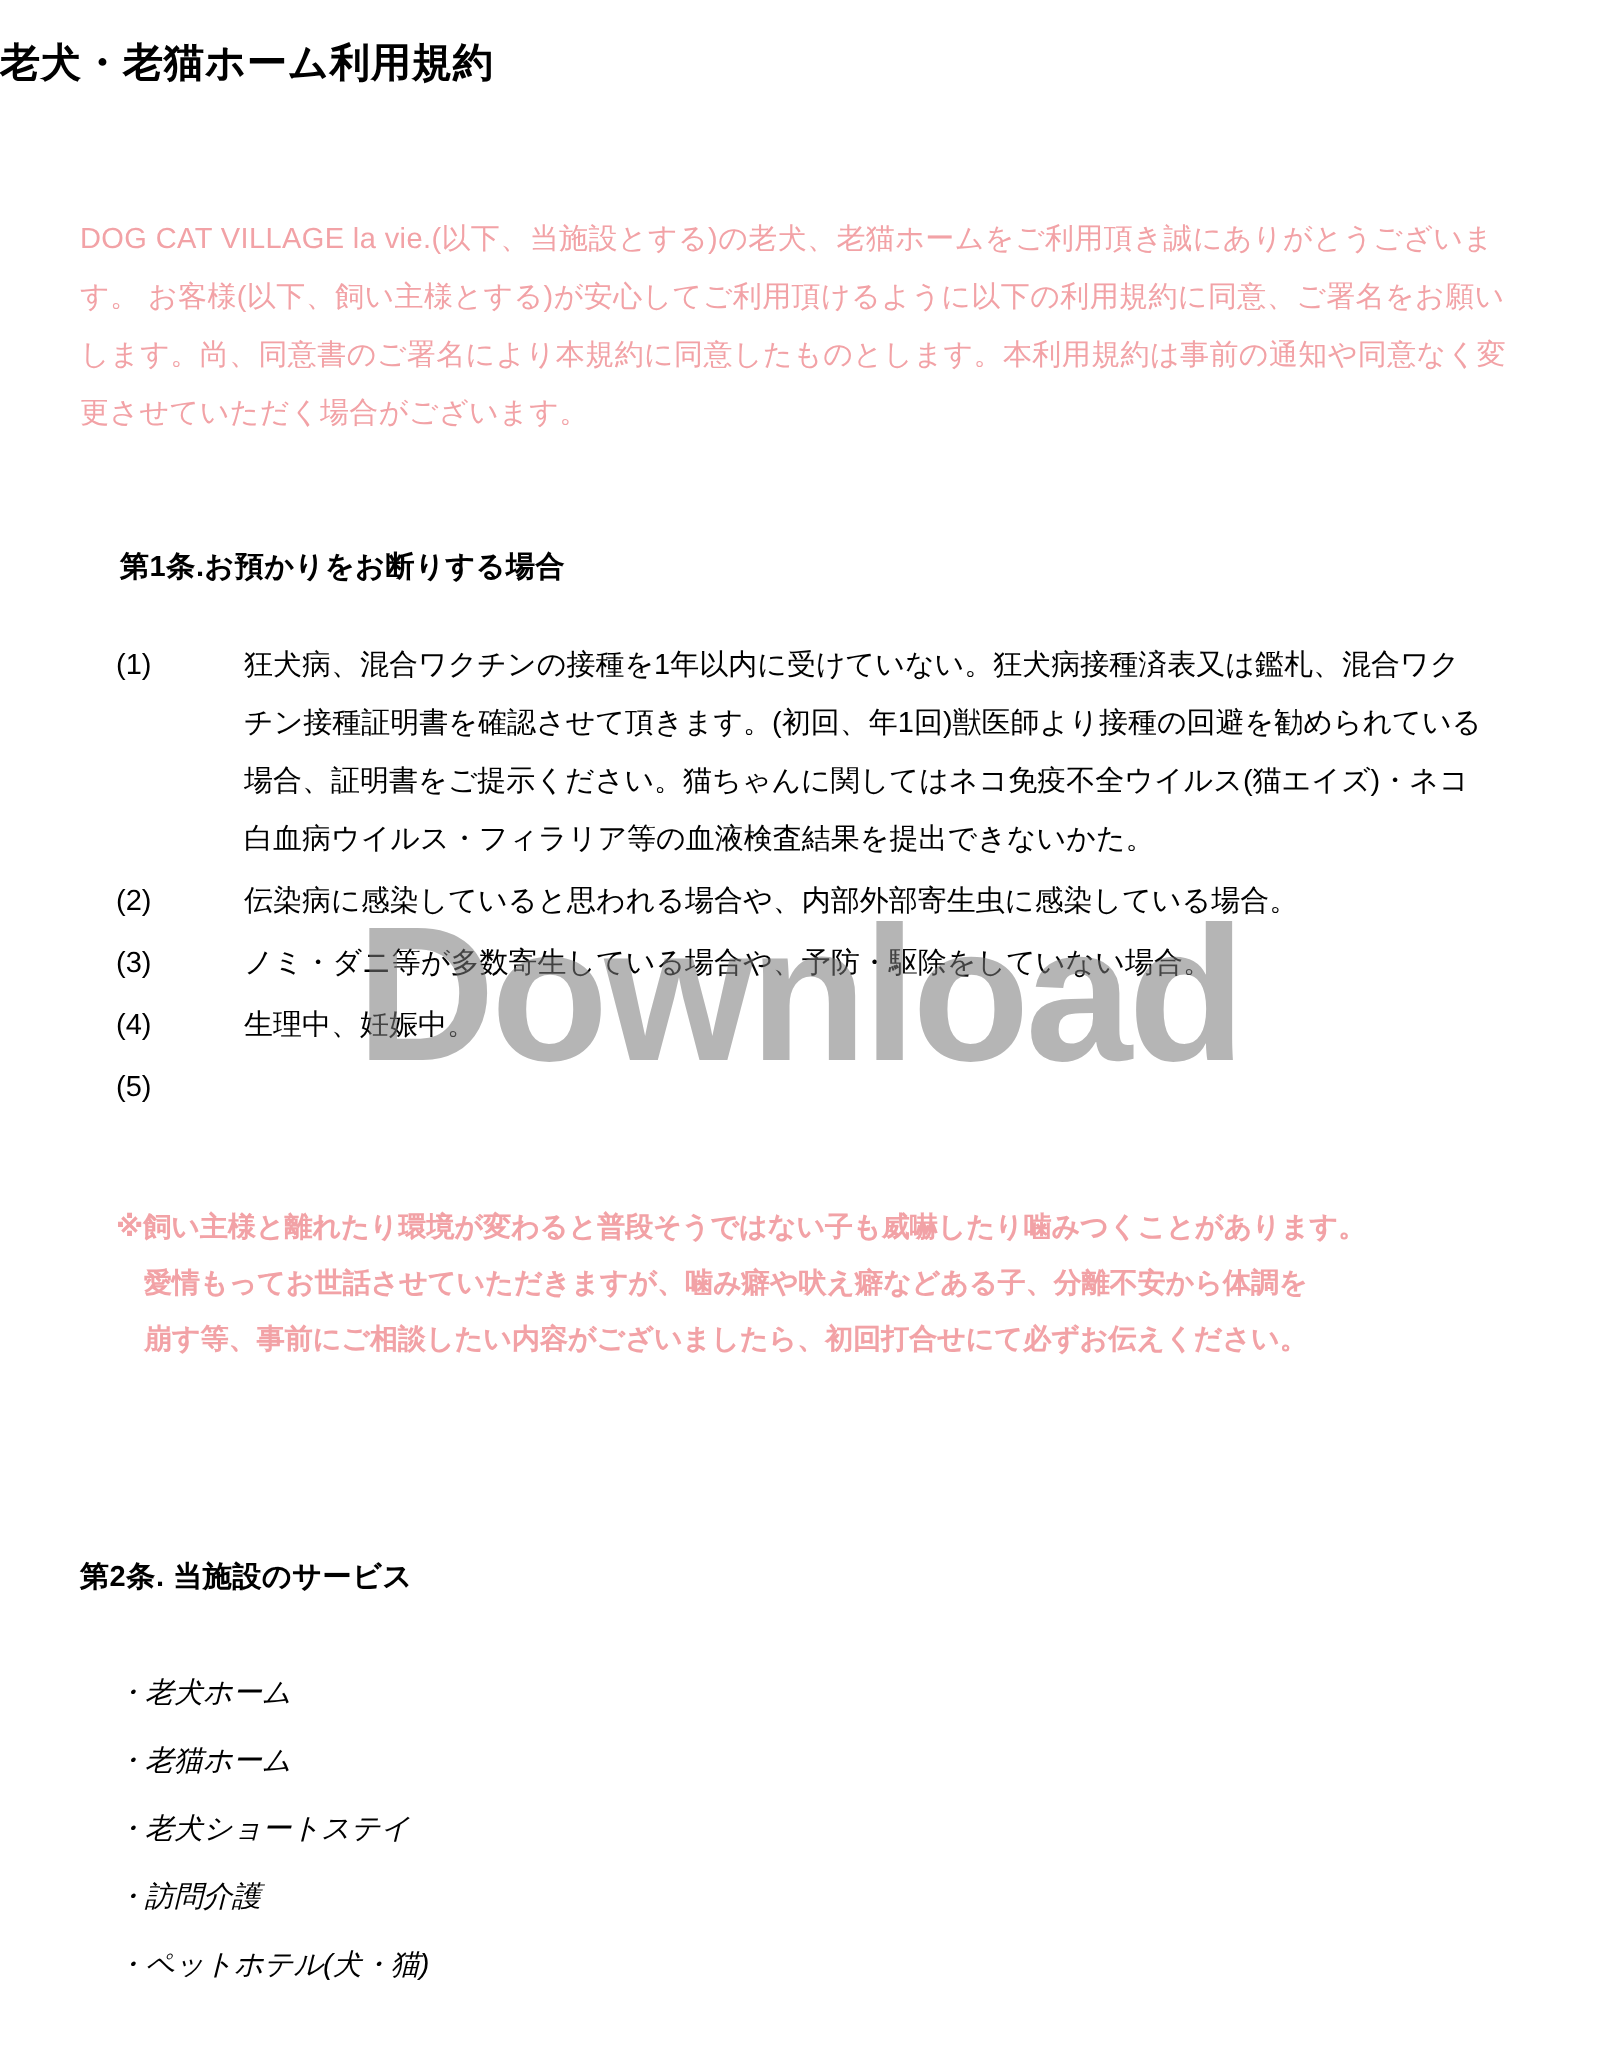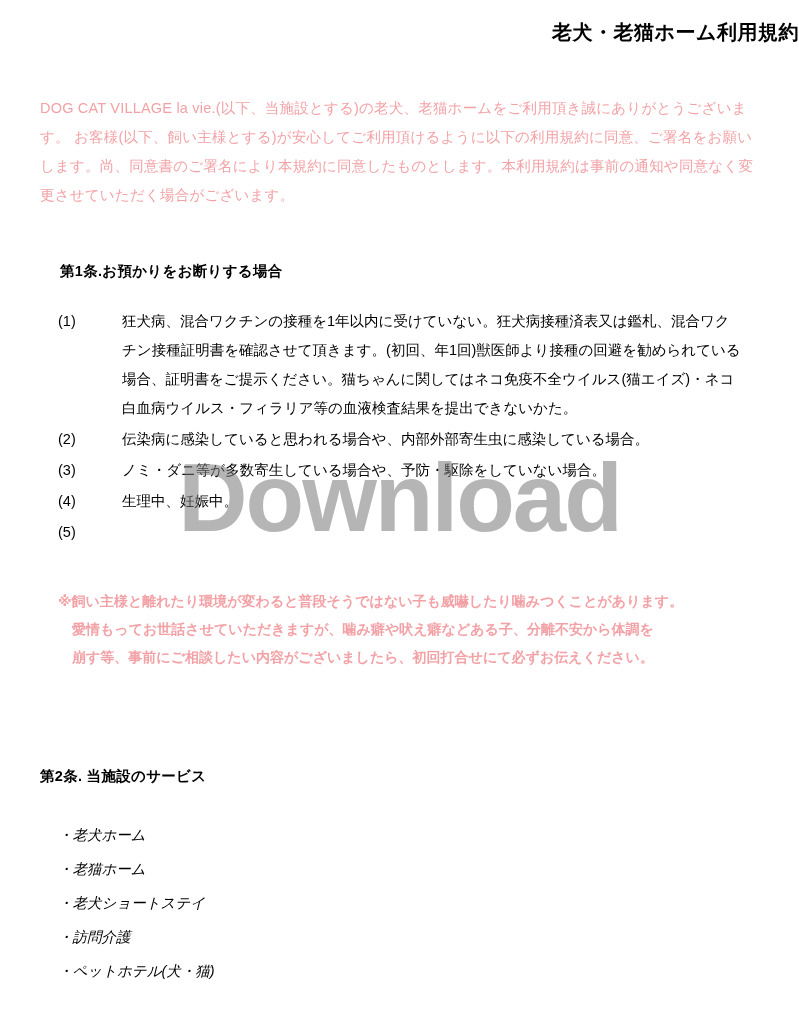--- a/index.html
+++ b/index.html
@@ -16,33 +16,33 @@
     overflow: hidden;
   }
   .page {
     position: relative;
     width: 799px;
     height: 1024px;
     box-sizing: border-box;
     padding: 0;
   }
   .doc-title {
-    text-align: right;
+    text-align: left;
     font-size: 20px;
     font-weight: bold;
     letter-spacing: 0.5px;
     margin: 18px 0 0 0;
     line-height: 1.4;
     color: #000;
   }
   .intro {
     color: #f2a2a6;
     font-size: 14.5px;
     line-height: 2.0;
-    margin: 48px 40px 0 40px;
+    margin: 60px 40px 0 40px;
     letter-spacing: 0.2px;
   }
   .section-heading {
     font-size: 14.5px;
     margin: 52px 0 0 60px;
     letter-spacing: 0.3px;
     color: #000;
   }
   .clause-list {
     margin: 26px 0 0 0;

